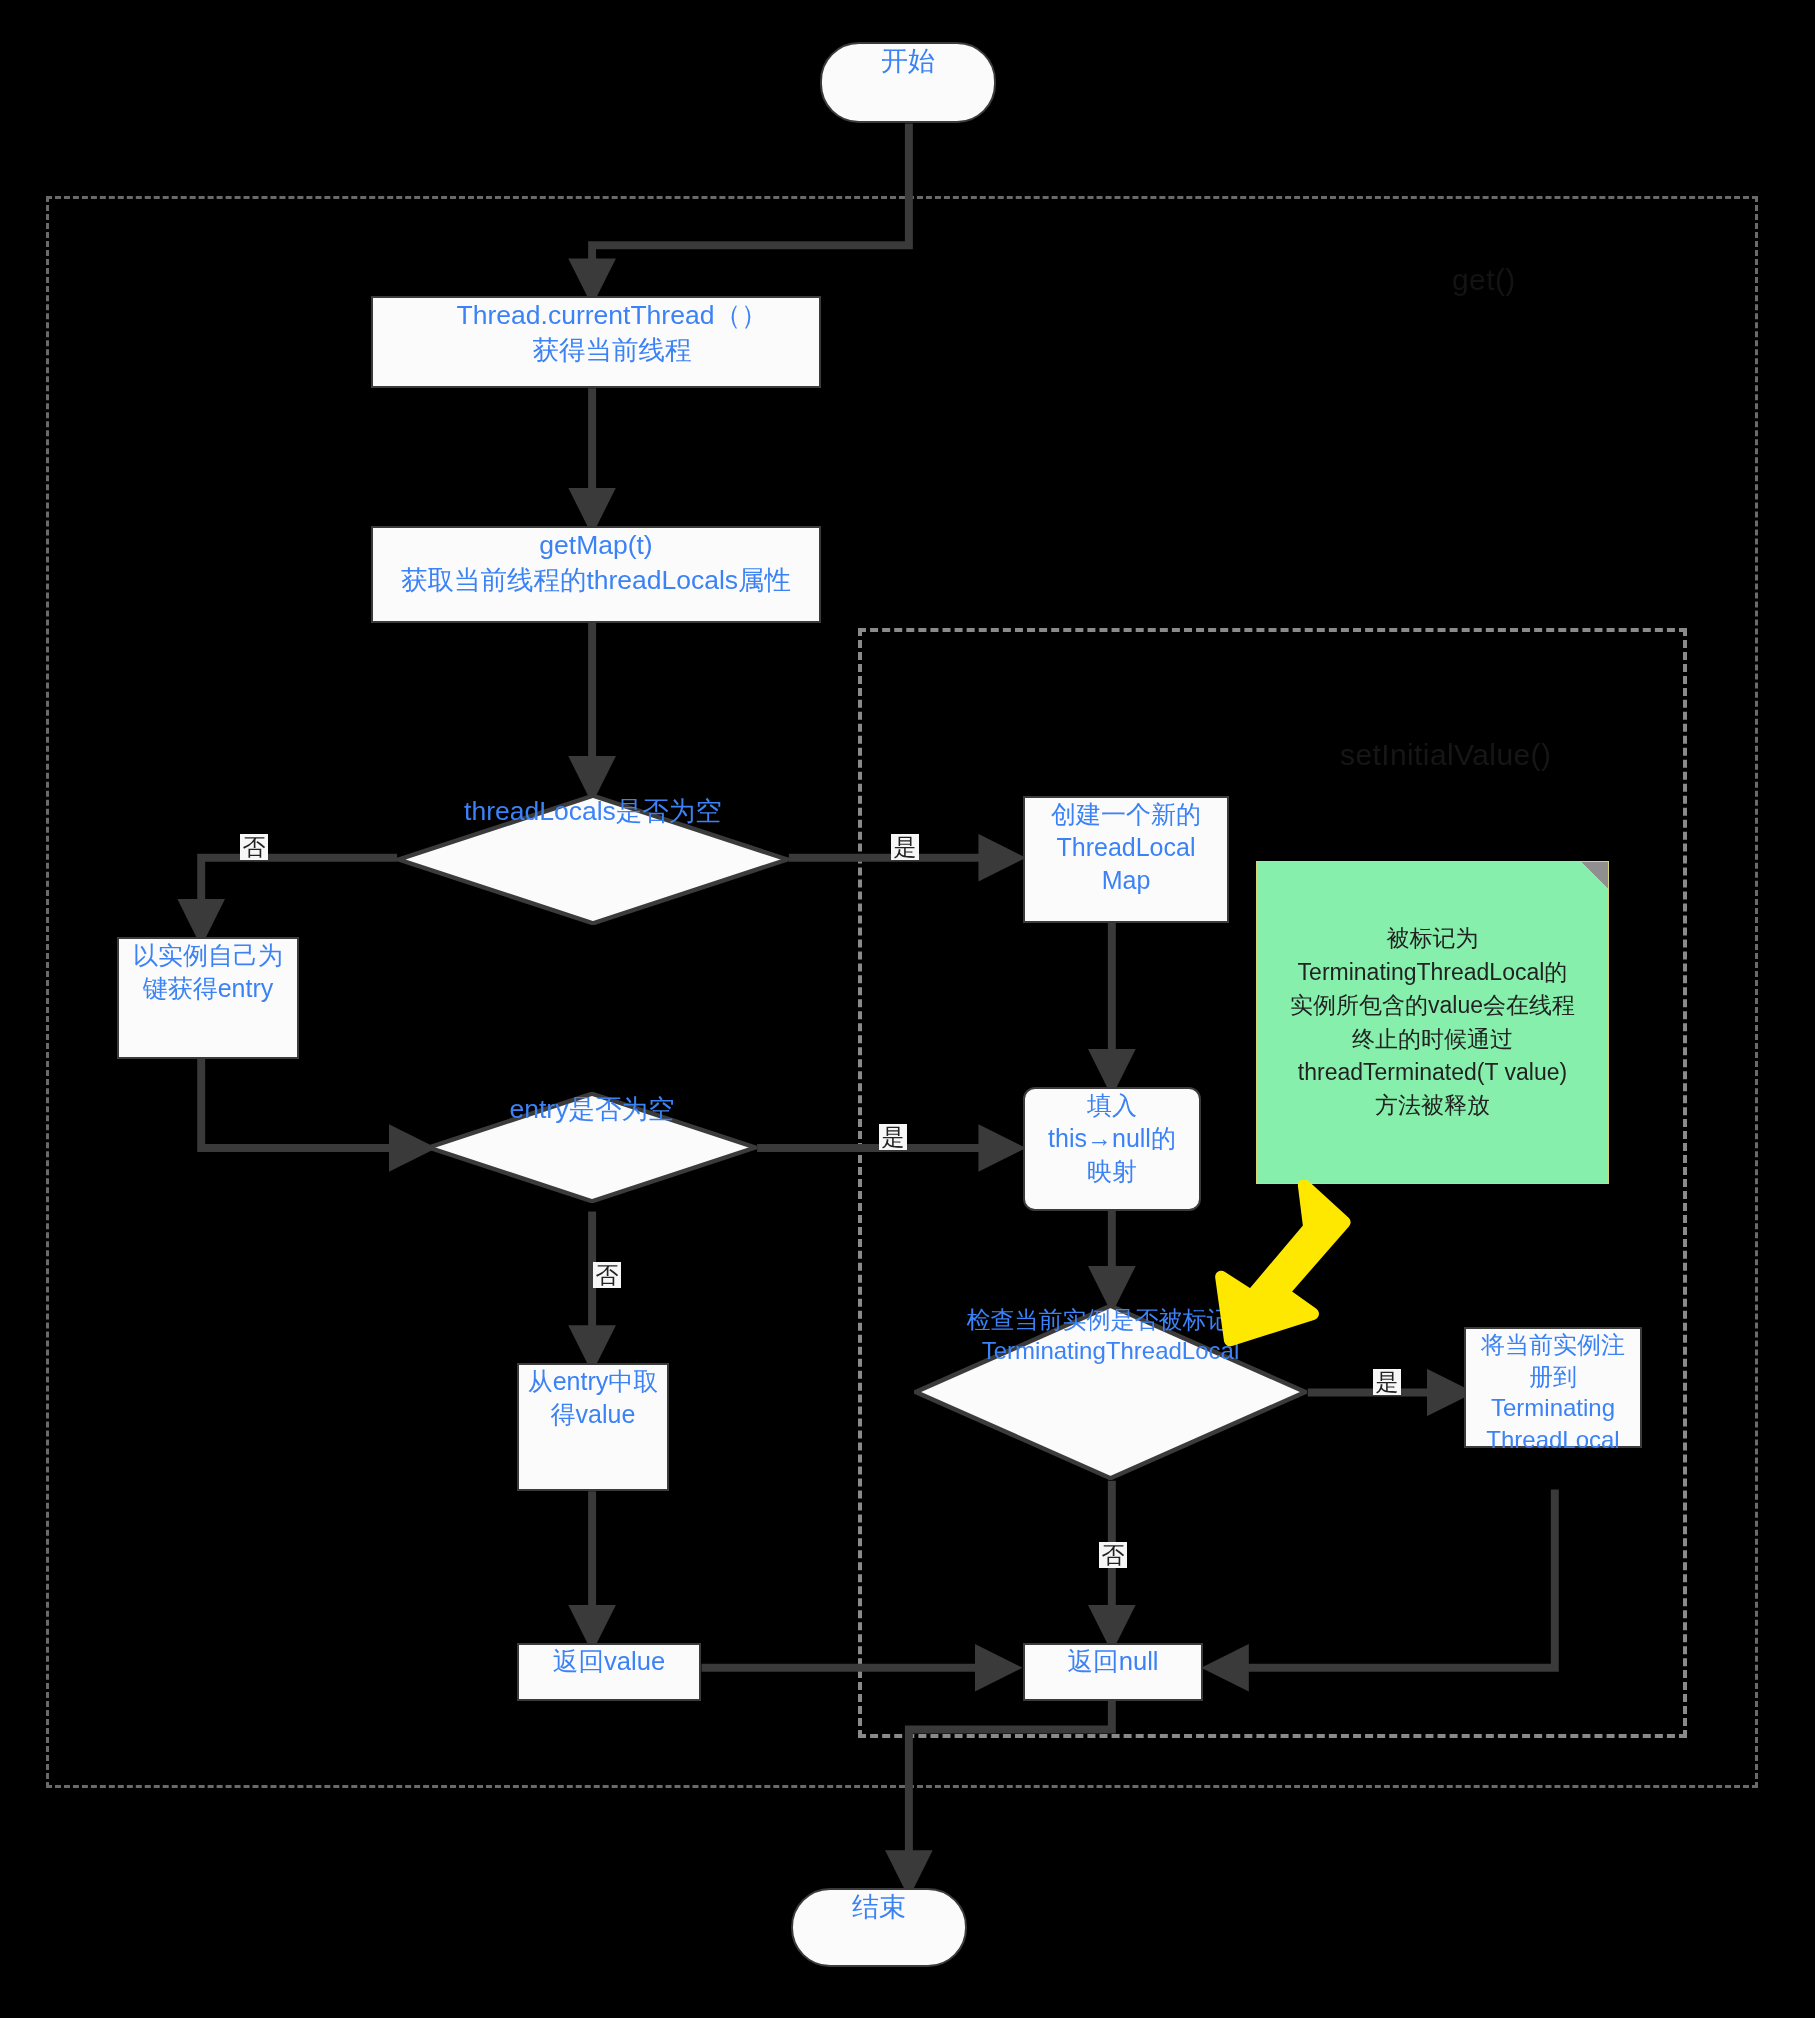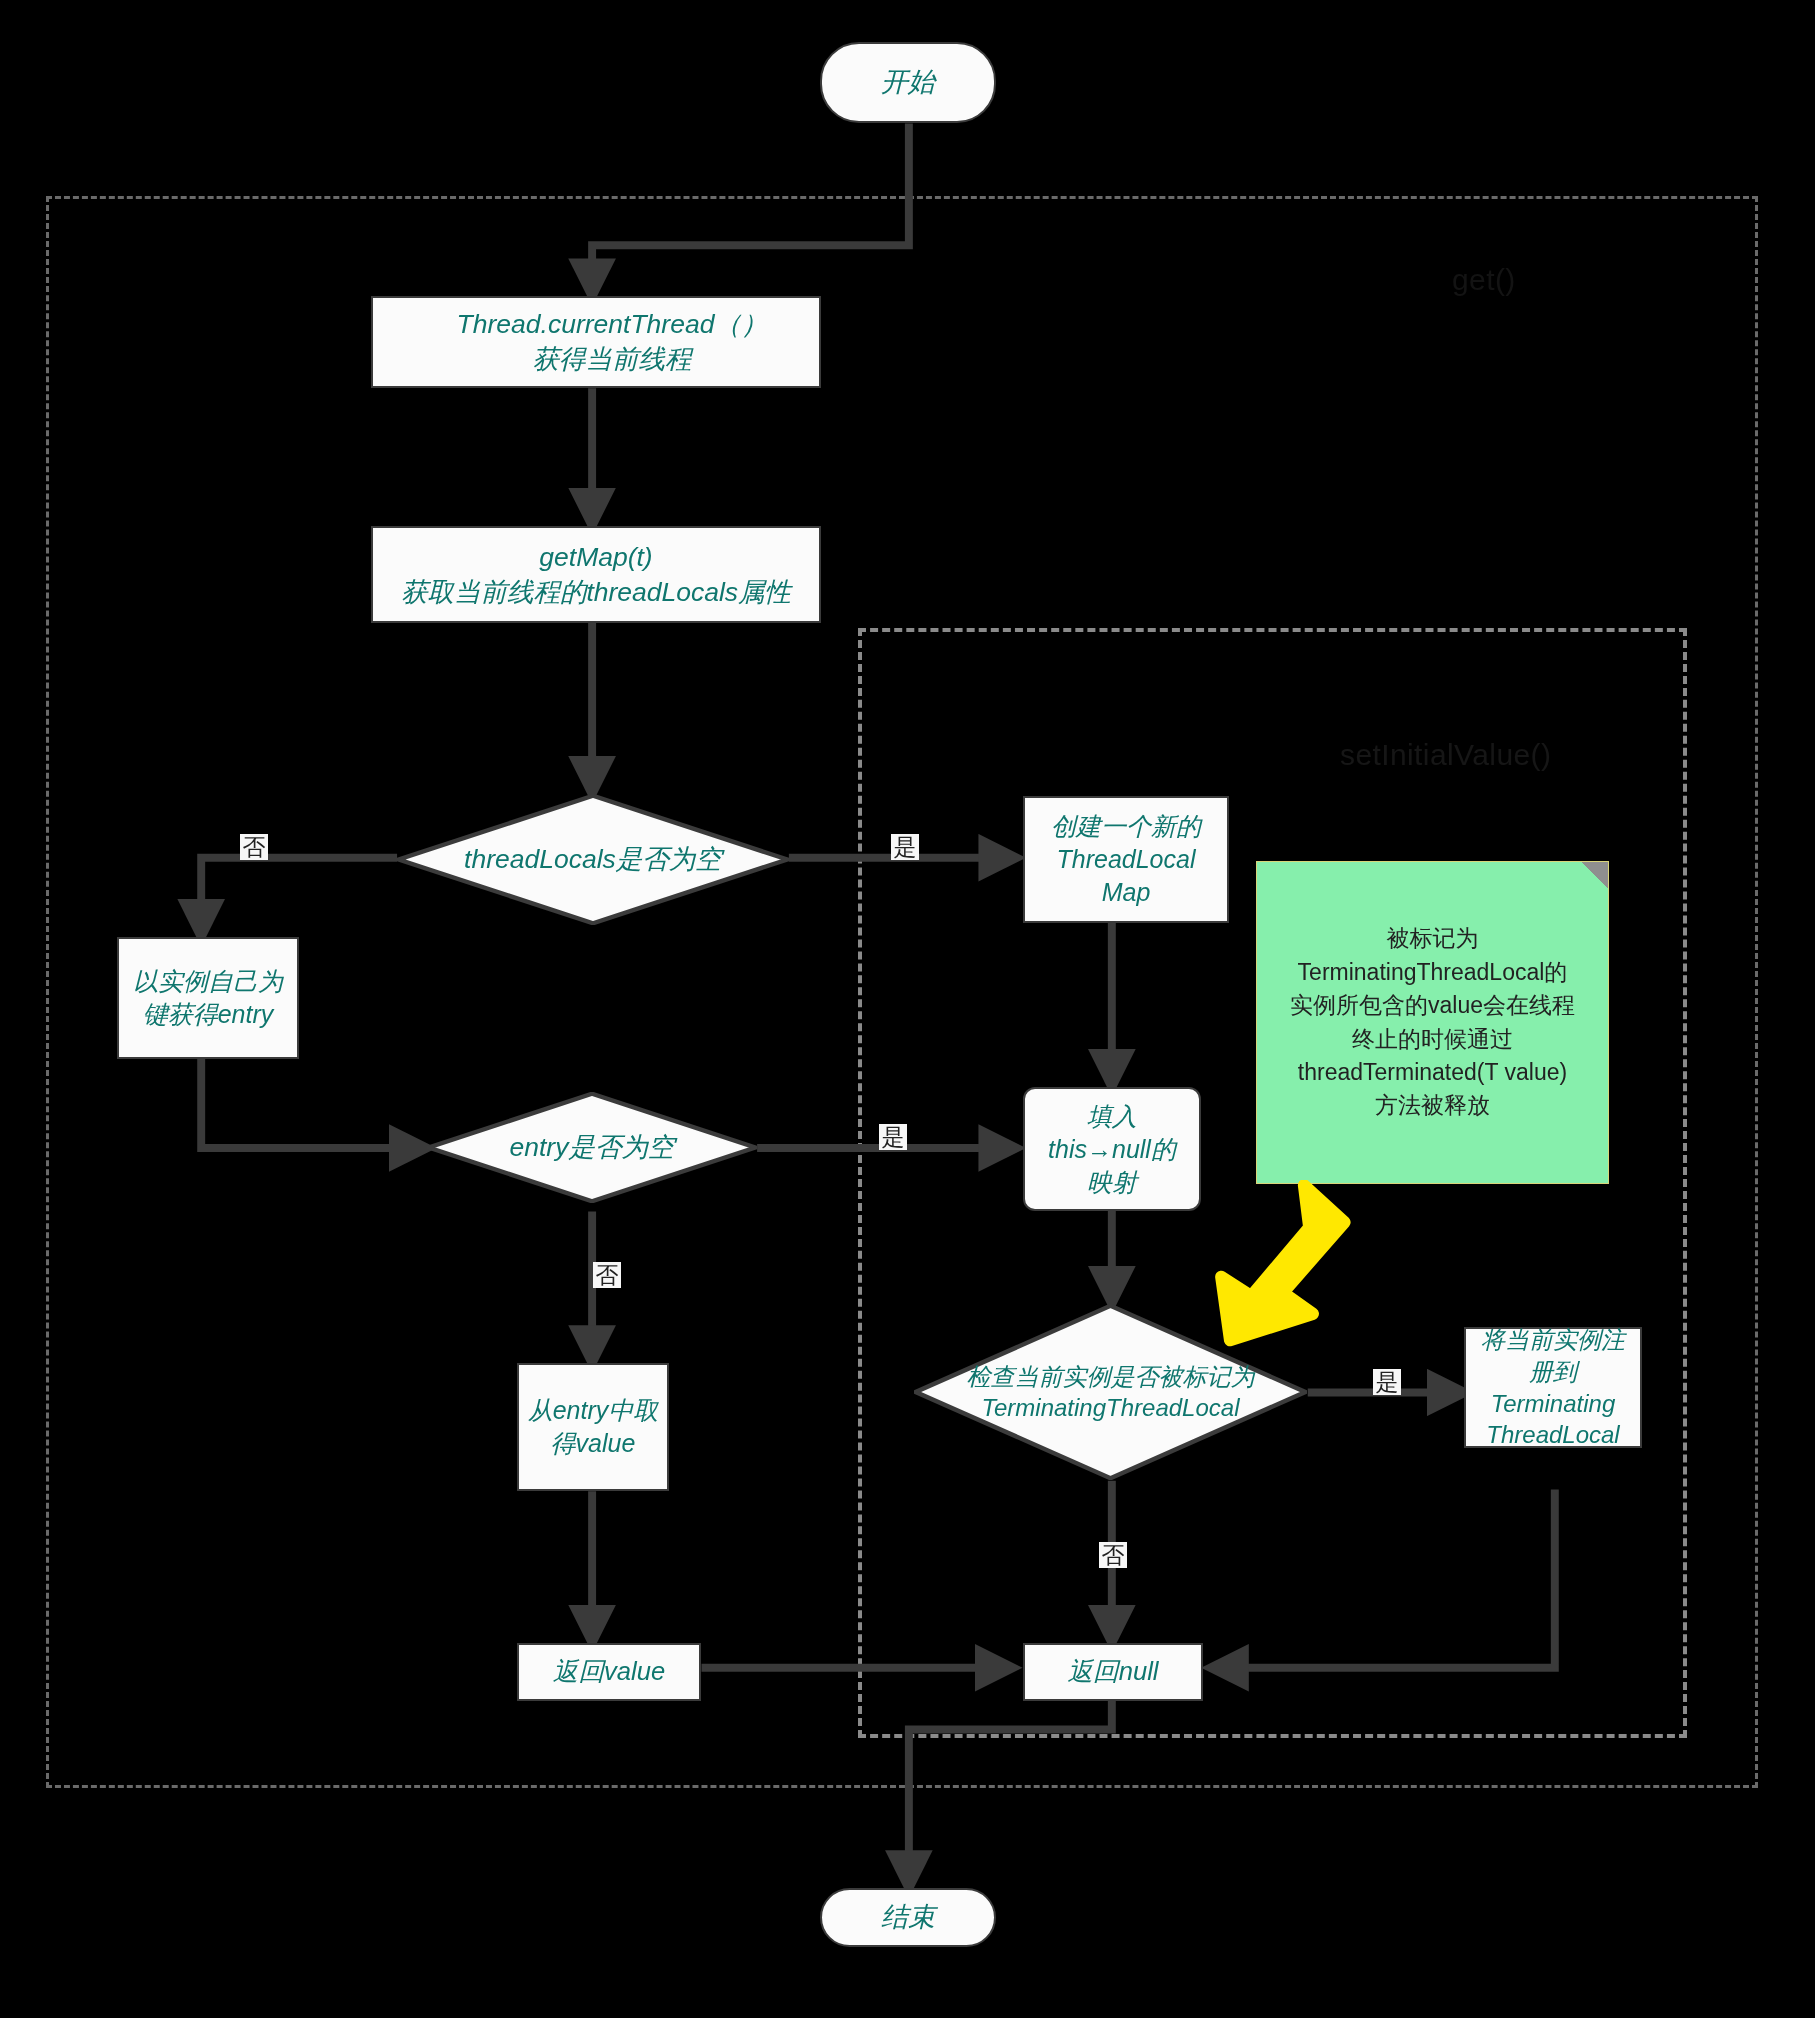--- a/index.html
+++ b/index.html
@@ -5,24 +5,24 @@
 <style>
   html,body{margin:0;padding:0;background:#000;}
   body{
     font-family:"Liberation Sans","DejaVu Sans",sans-serif;
     color:#2b2b2b;
     width:1816px;height:2019px;position:relative;overflow:hidden;
   }
   #stage{position:absolute;left:0;top:0;width:1816px;height:2019px;}
   svg#wires{position:absolute;left:0;top:0;width:1816px;height:2019px;}
 
-  .node{position:absolute;box-sizing:border-box;display:flex;align-items:center;
+  .node{position:absolute;box-sizing:border-box;display:flex;align-items:flex-start;
         justify-content:center;text-align:center;background:#fbfbfb;
-        border:2.6px solid #3b3b3b;color:#0f766e;line-height:1.32;
-        white-space:pre-line;font-style:italic;}
+        border:2.6px solid #3b3b3b;color:#3b82f6;line-height:1.32;
+        white-space:pre-line;}
   .proc{border-radius:0;}
   .term{border-radius:39px;border-width:2.6px;}
   .dia{background:transparent;border:none;}
   .dia .diashape{position:absolute;left:0;top:0;width:100%;height:100%;}
   .dia .dlabel{position:relative;z-index:2;width:86%;white-space:pre-line;line-height:1.3;}
 
   .edge-label{position:absolute;background:#f7f7f7;color:#222;
               padding:0.9px 2.6px;font-size:23px;line-height:1.05;z-index:6;
               border:none;}
 
@@ -160,21 +160,21 @@
   </div>
 
   <div class="node proc" style="left:517px;top:1643px;width:184px;height:58px;font-size:25.6px;">
     <span>返回value</span>
   </div>
 
   <div class="node proc" style="left:1023px;top:1643px;width:180px;height:58px;font-size:25.6px;">
     <span>返回null</span>
   </div>
 
-  <div class="node term" style="left:820px;top:1888px;width:176px;height:59px;font-size:27px;">
+  <div class="node term" style="left:791px;top:1888px;width:176px;height:79px;font-size:27px;">
     <span>结束</span>
   </div>
 
   <div class="edge-label" style="left:240px;top:834px;">否</div>
   <div class="edge-label" style="left:891px;top:834px;">是</div>
   <div class="edge-label" style="left:879px;top:1124px;">是</div>
   <div class="edge-label" style="left:593px;top:1262px;">否</div>
   <div class="edge-label" style="left:1373px;top:1369px;">是</div>
   <div class="edge-label" style="left:1099px;top:1542px;">否</div>
 

